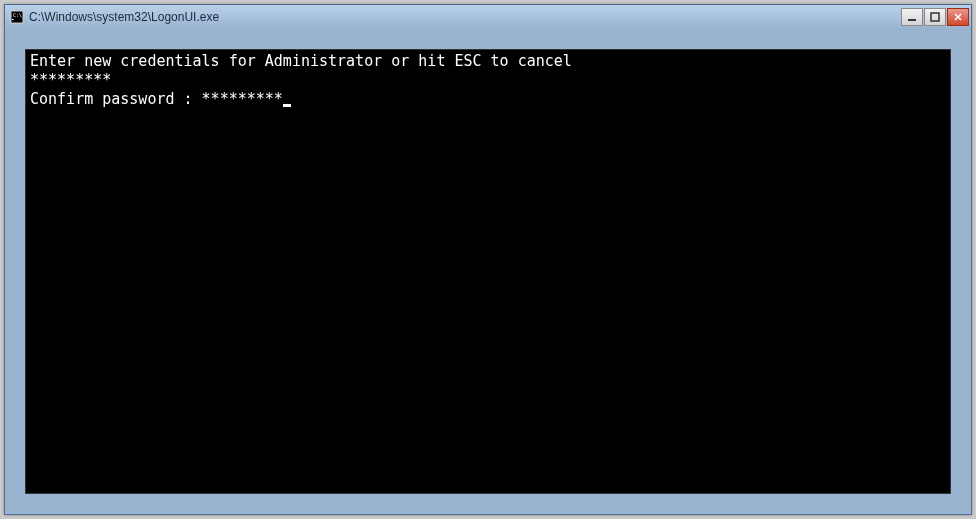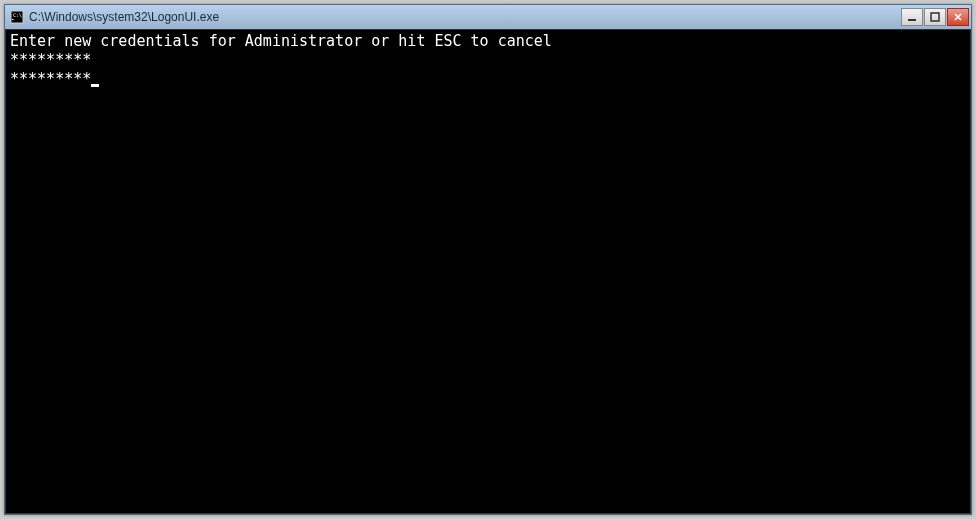--- a/index.html
+++ b/index.html
@@ -68,21 +68,21 @@
     .wc-btn.close {
       background: linear-gradient(to bottom, #e99890, #d1482b);
       border-color: #a32b14;
     }
     .wc-btn svg {
       width: 10px;
       height: 10px;
     }
     .console {
       flex: 1;
-      margin: 0;
+      margin: 20px;
       background: #000;
       border: 1px solid #333;
       color: #fff;
       font-family: "Consolas", "Lucida Console", monospace;
       font-size: 15px;
       line-height: 19px;
       padding: 2px 4px;
       overflow: hidden;
       white-space: pre;
     }
@@ -122,14 +122,14 @@
             <rect x="1" y="1" width="8" height="8" fill="none" stroke="#333" stroke-width="1.5"></rect>
           </svg>
       </div>
       <div class="wc-btn close">
         <svg viewBox="0 0 10 10">
             <path d="M2 2 L8 8 M8 2 L2 8" stroke="#fff" stroke-width="1.6"></path>
           </svg>
       </div>
     </div>
   </div>
-  <div class="console"><div class="console-line"><span>Enter new credentials for Administrator or hit ESC to cancel</span></div><div class="console-line"><span>*********</span></div><div class="console-line"><span>*********</span><span class="cursor"></span></div></div>
+  <div class="console"><div class="console-line"><span>Enter new credentials for Administrator or hit ESC to cancel</span></div><div class="console-line"><span>*********</span></div><div class="console-line"><span>Confirm password : </span><span>*********</span><span class="cursor"></span></div></div>
 </div>
 
 </body></html>

